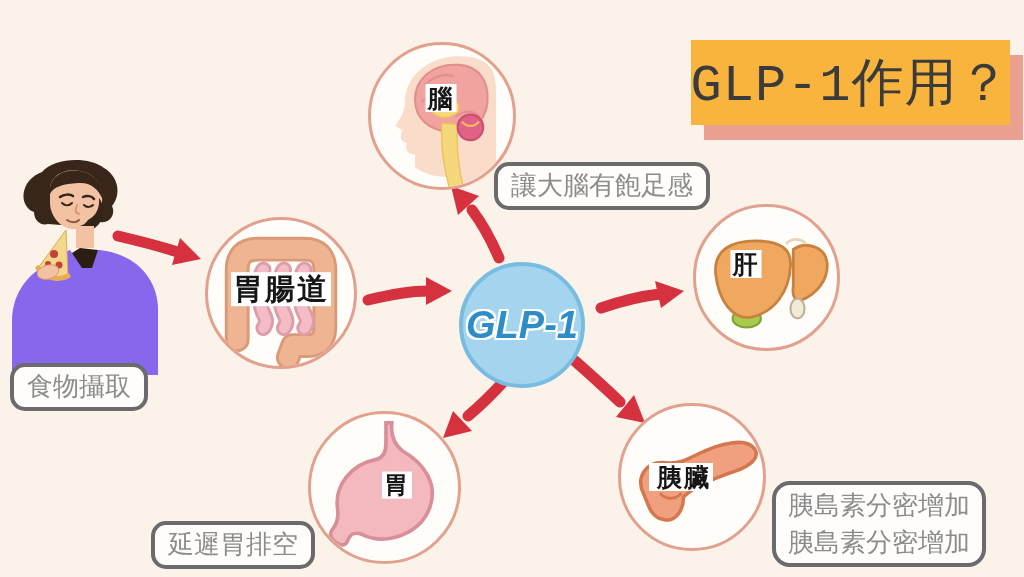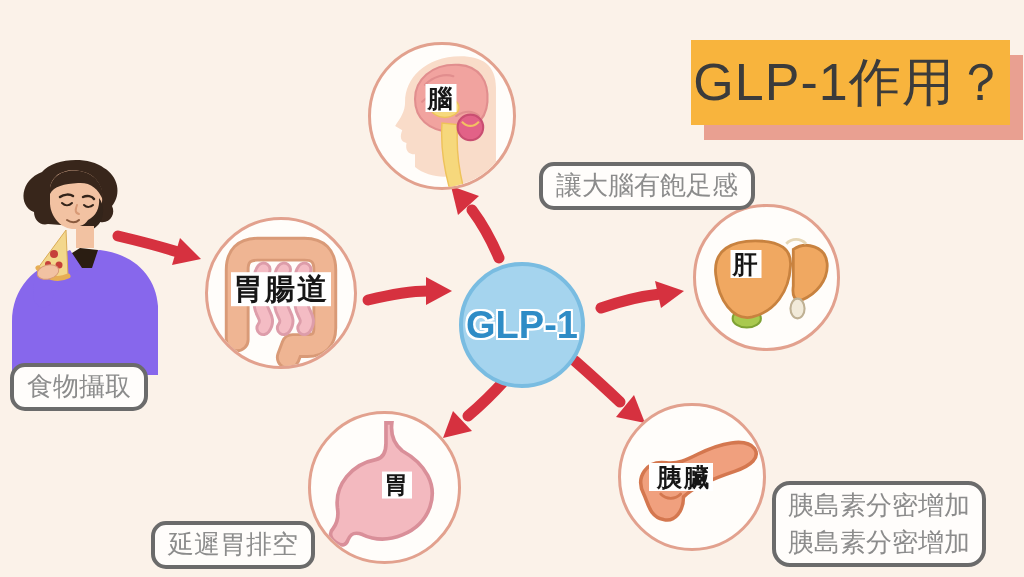--- a/index.html
+++ b/index.html
@@ -2,52 +2,52 @@
 <html style="--background: #fbf2e9; --title-bg: #f8b43d; --title-shadow: #e9a091; --title-text: #3b3b3b; --arrow: #d6313f; --circle-border: #e2a18e; --center-fill: #a5d4ee; --center-border: #79bce1; --center-text: #2e8cc6; --tag-border: #6b6b6b; --tag-text: #8c8c8c;"><head>
 <meta charset="utf-8">
 <style>
   html,body{margin:0;padding:0;background:var(--background,#fbf2e9);}
   .canvas{position:relative;width:1024px;height:577px;background:var(--background,#fbf2e9);
     overflow:hidden;font-family:"Liberation Sans",sans-serif;}
   
   .title{position:absolute;left:691px;top:40px;width:319px;height:85px;
     background:var(--title-bg,#f8b43d);box-shadow:13px 15px 0 var(--title-shadow,#e9a091);
     display:flex;align-items:center;justify-content:center;
-    font-family:Liberation Sans, sans-serif;font-size:52px;color:var(--title-text,#3b3b3b);
+    font-family:Liberation Mono, monospace;font-size:52px;color:var(--title-text,#3b3b3b);
     letter-spacing:1px;white-space:nowrap;}
   
   .circle{position:absolute;border-radius:50%;background:#fffdfa;
     border:3px solid var(--circle-border,#e2a18e);box-sizing:border-box;overflow:hidden;}
   .circle svg{display:block;width:100%;height:100%;}
   .c-brain{left:368px;top:42px;width:148px;height:148px;}
   .c-gi{left:205px;top:217px;width:152px;height:152px;}
   .c-liver{left:693px;top:204px;width:147px;height:147px;}
   .c-stomach{left:308px;top:411px;width:153px;height:153px;}
   .c-pancreas{left:618px;top:403px;width:148px;height:148px;}
   
   .hub{position:absolute;left:459px;top:262px;width:126px;height:126px;border-radius:50%;
     background:var(--center-fill,#a5d4ee);border:4px solid var(--center-border,#79bce1);
     box-sizing:border-box;display:flex;align-items:center;justify-content:center;
     font-size:38px;font-weight:bold;color:var(--center-text,#2e8cc6);letter-spacing:0;
     text-shadow:-2px 0 0 #fff,2px 0 0 #fff,0 -2px 0 #fff,0 2px 0 #fff,
-      -2px -2px 0 #fff,2px 2px 0 #fff,-2px 2px 0 #fff,2px -2px 0 #fff;}
+      -2px -2px 0 #fff,2px 2px 0 #fff,-2px 2px 0 #fff,2px -2px 0 #fff;font-style:italic;}
   
   .chip{position:absolute;transform:translate(-50%,-50%);background:#ffffff;
     color:#161616;font-weight:bold;padding:0 2px;letter-spacing:2px;line-height:1.12;
     white-space:nowrap;}
   .chip-brain{left:441px;top:98px;font-size:25px;}
   .chip-gi{left:281px;top:289px;font-size:30px;}
   .chip-liver{left:746px;top:264px;font-size:25px;}
   .chip-stomach{left:397px;top:485px;font-size:24px;}
   .chip-pancreas{left:681px;top:477px;font-size:25px;padding-left:8px;}
   
   .tag{position:absolute;background:#fffdfb;border:4px solid var(--tag-border,#6b6b6b);
     border-radius:15px;color:var(--tag-text,#8c8c8c);font-size:26px;padding:3px 13px;
     white-space:nowrap;line-height:1.3;}
-  .t-brain{left:494px;top:162px;margin-left:45px;}
+  .t-brain{left:494px;top:162px;}
   .t-liver{left:787px;top:347px;}
   .t-pancreas{left:772px;top:481px;line-height:37px;padding:2px 12px;border-radius:18px;}
   .t-stomach{left:151px;top:521px;}
   .t-food{left:10px;top:363px;}
   
   .layer{position:absolute;left:0;top:0;width:1024px;height:577px;pointer-events:none;}
   .arrow-shaft{stroke:var(--arrow,#d6313f);stroke-width:11;fill:none;stroke-linecap:round;}
   .arrow-head{fill:var(--arrow,#d6313f);}
   .person{position:absolute;left:4px;top:150px;width:170px;height:225px;}
 </style>

